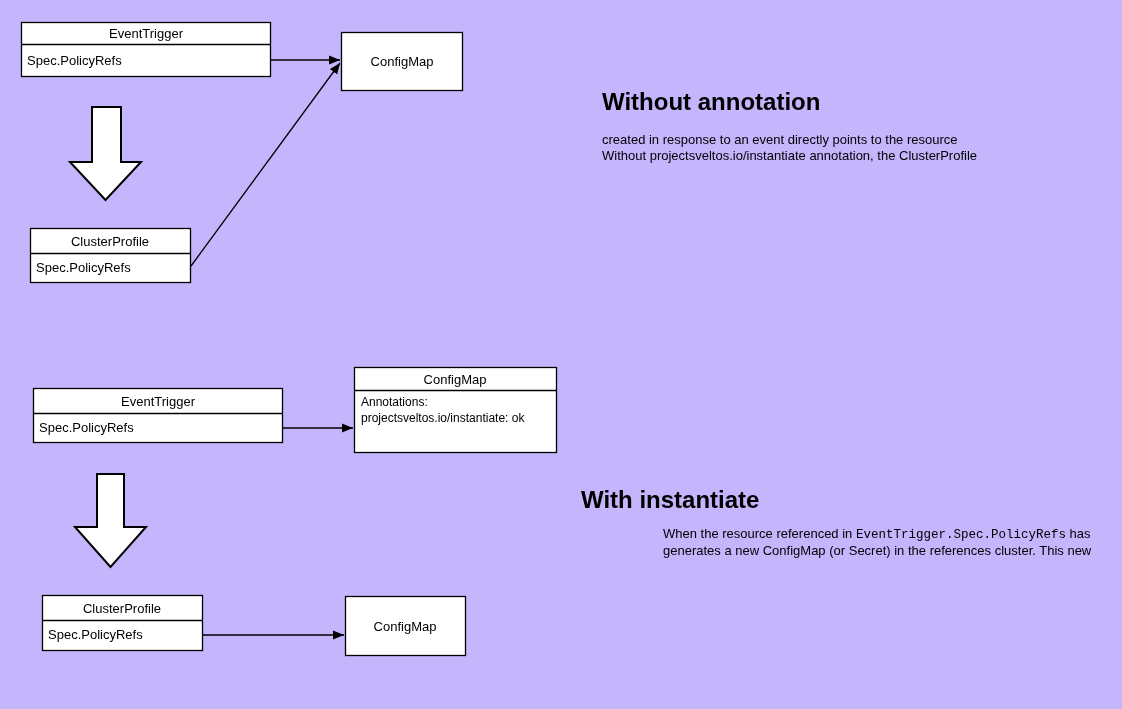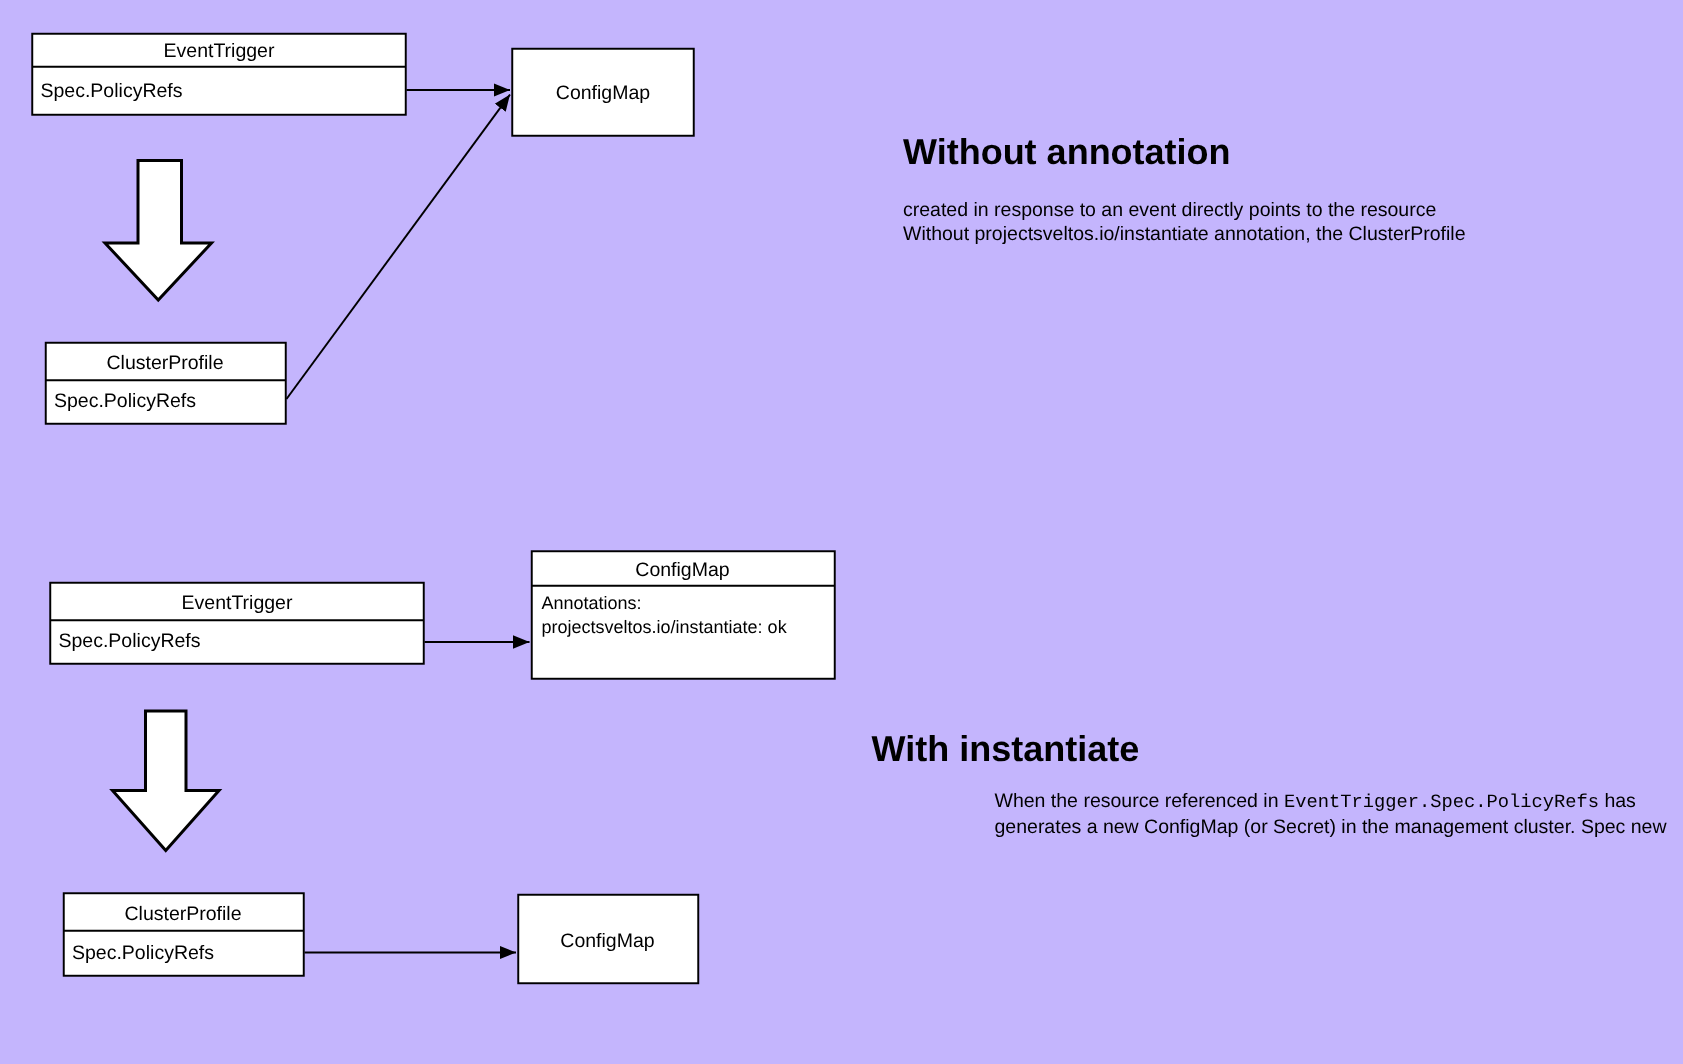--- a/index.html
+++ b/index.html
@@ -134,17 +134,17 @@
     <div class="para para-without">
         <div class="pline">created in response to an event directly points to the resource</div>
         <div class="pline">Without projectsveltos.io/instantiate annotation, the ClusterProfile</div>
       </div>
   </div>
 
   <div>
     <h2 class="heading heading-with">With instantiate</h2>
     <div class="para para-with">
         <div class="pline"><span class="plain">When the resource referenced in </span><span class="code">EventTrigger.Spec.PolicyRefs</span><span class="plain"> has</span></div>
-        <div class="pline"><span class="plain">generates a new ConfigMap (or Secret) in the management cluster. Spec new</span></div>
+        <div class="pline"><span class="plain">generates a new ConfigMap (or Secret) in the references cluster. This new</span></div>
       </div>
   </div>
 
 </div>
 
 </body></html>

